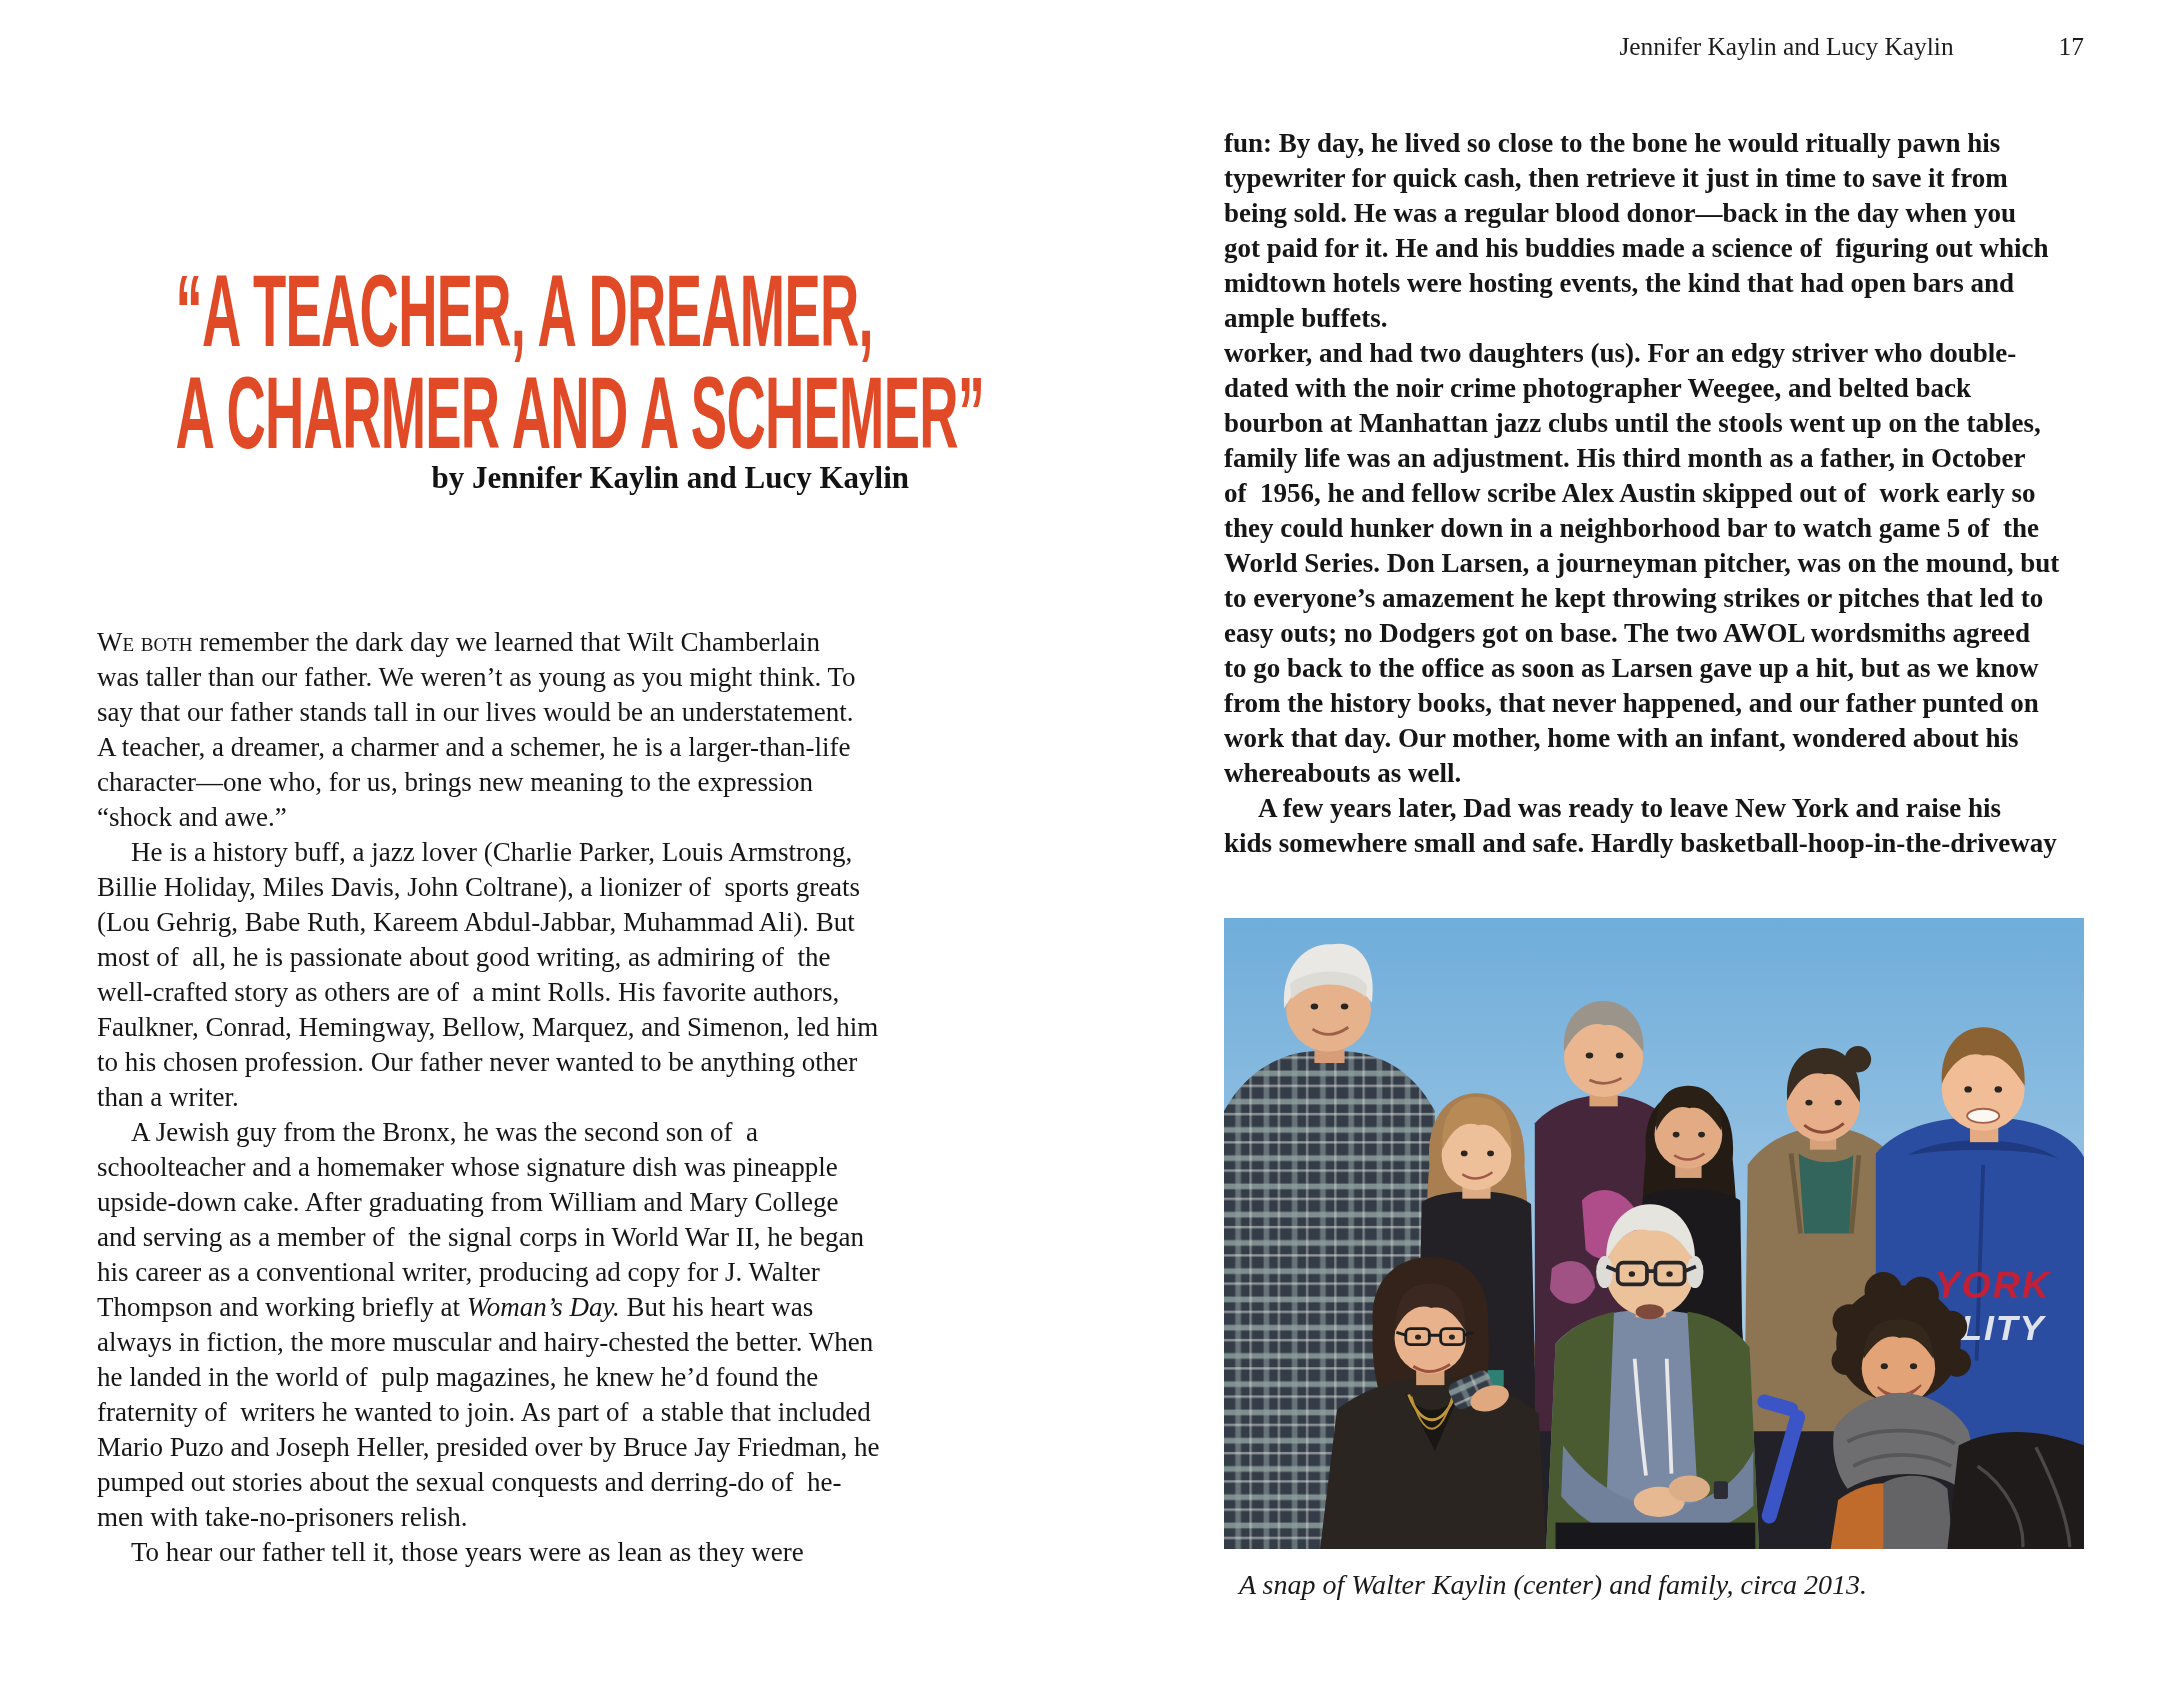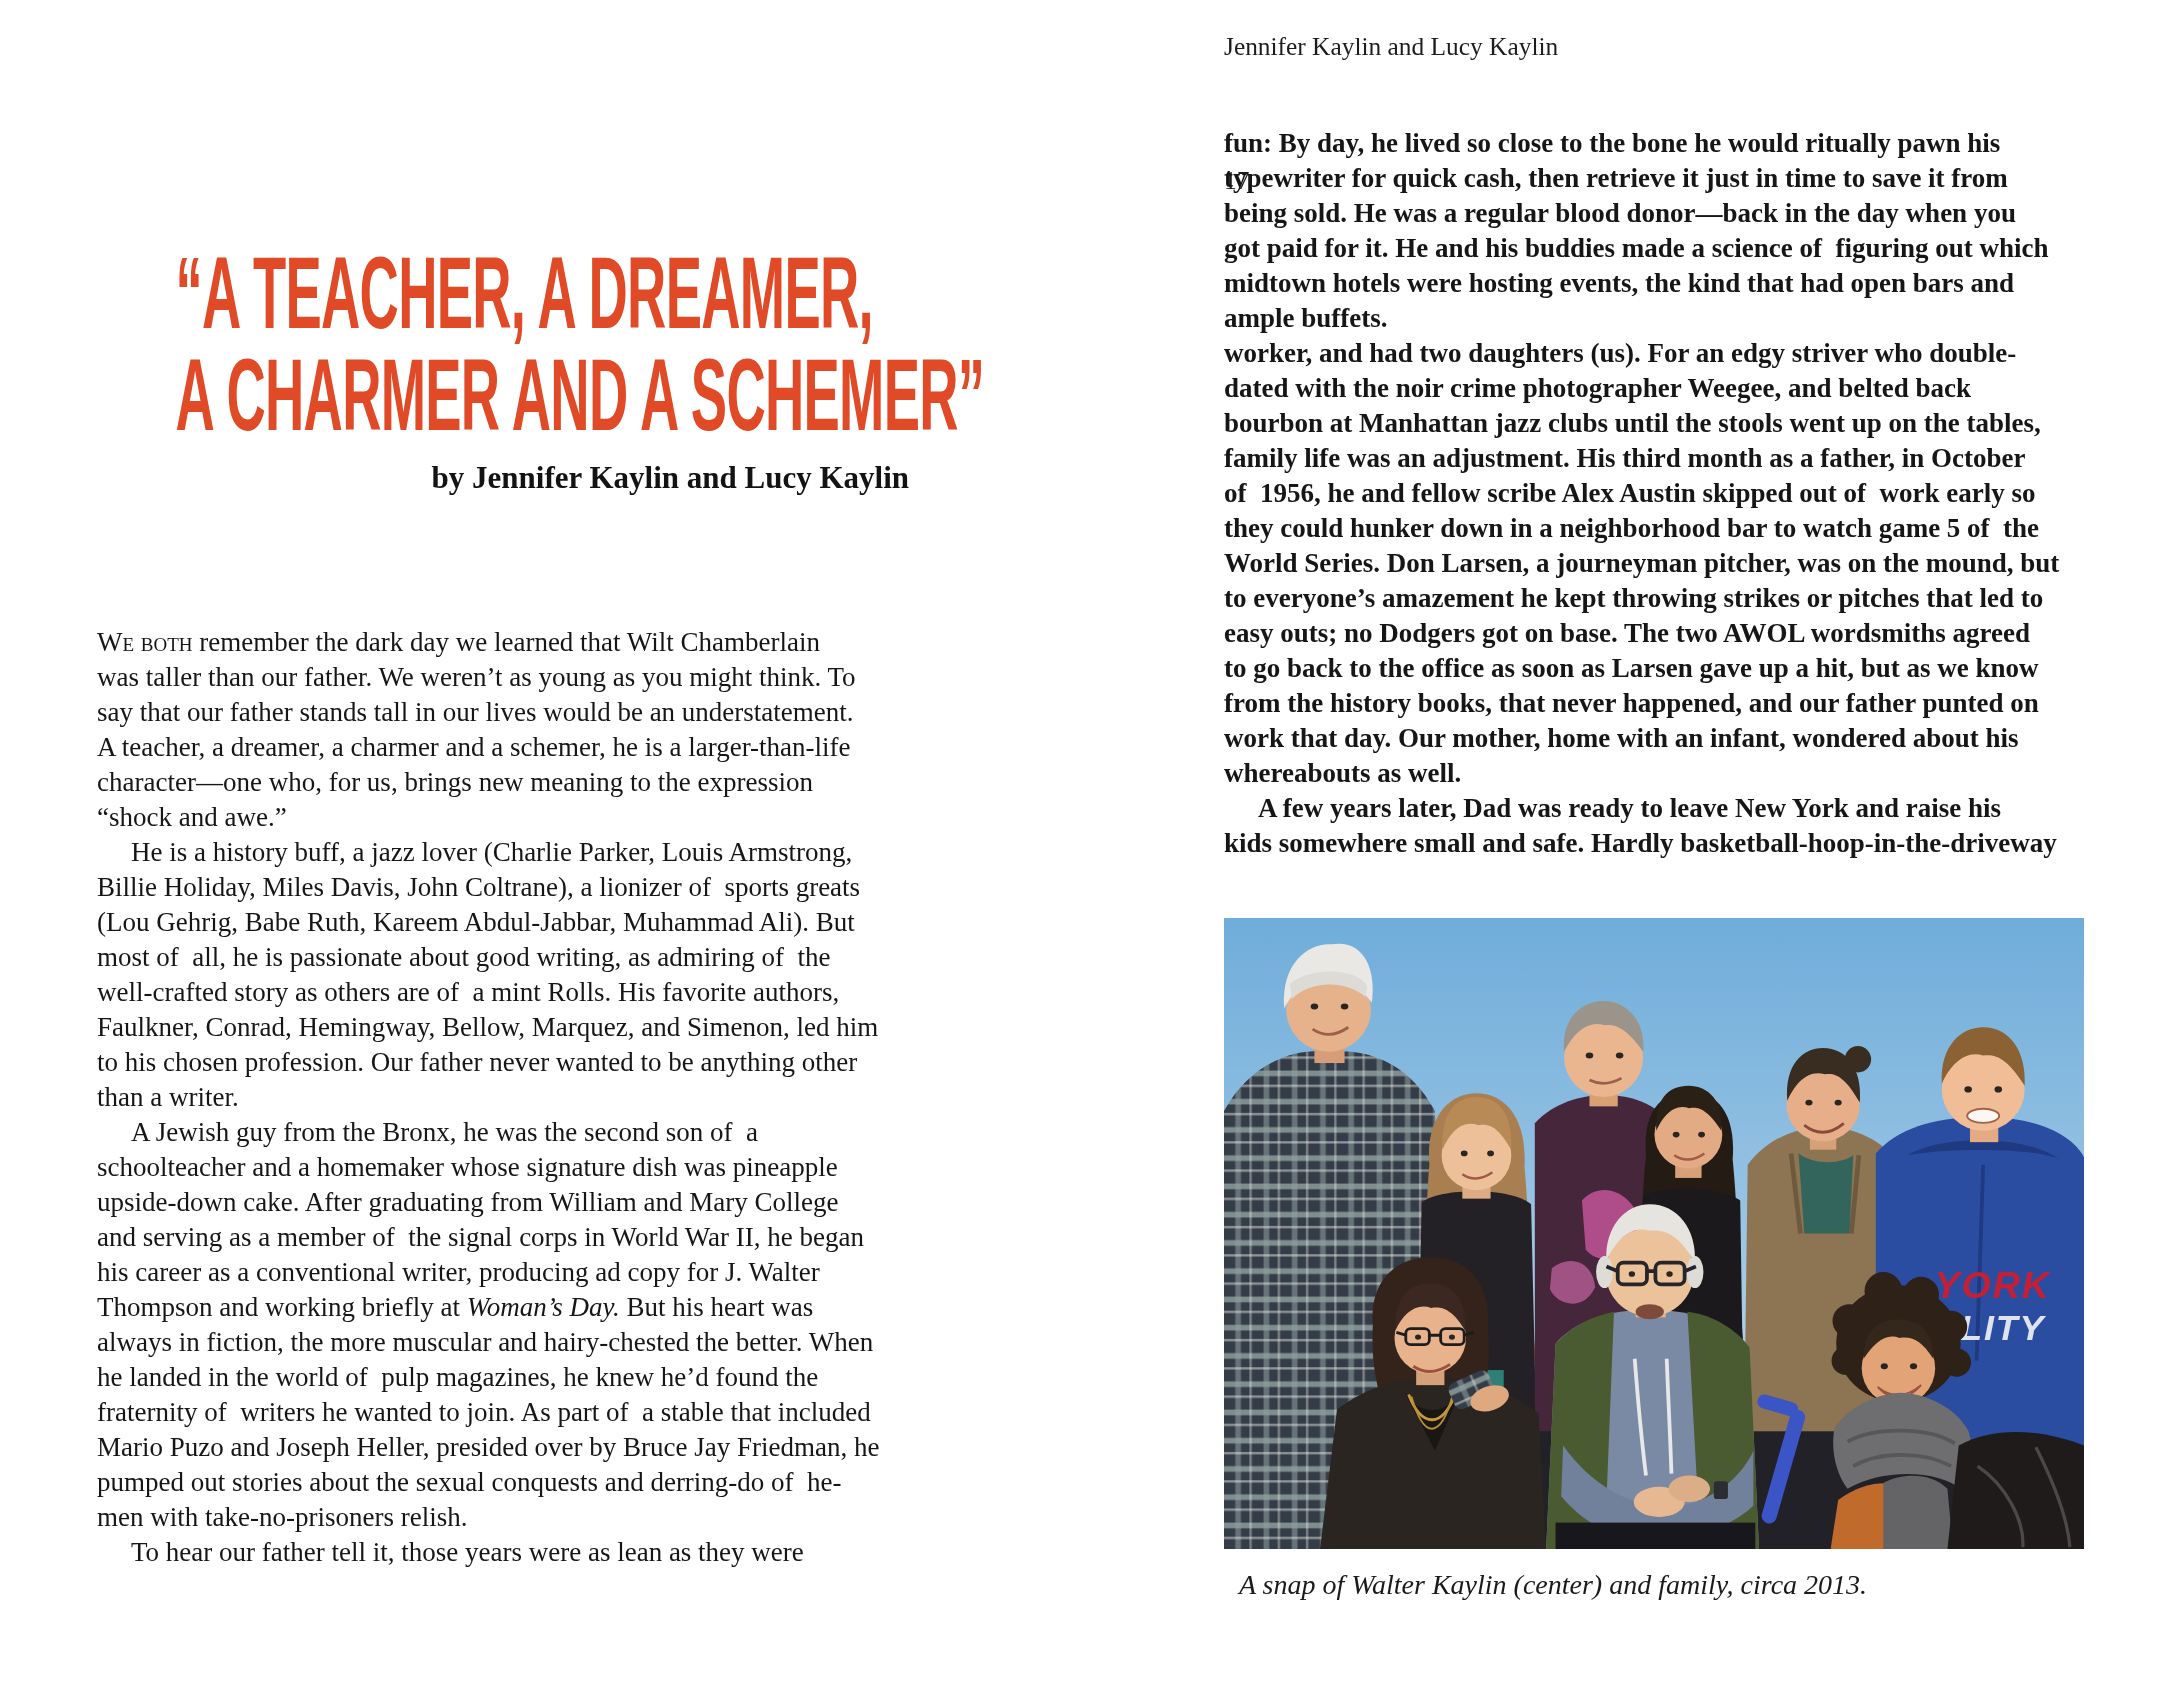--- a/index.html
+++ b/index.html
@@ -3,21 +3,21 @@
 <meta charset="utf-8">
 <style>
   html,body { margin:0; padding:0; background:#e8e8e8; }
   .sheet {
     position:relative; width:2176px; height:1694px;
     background:#ffffff; overflow:hidden;
     font-family:"Liberation Serif", serif; color:#161616;
   }
   
   .chapter-title {
-    position:absolute; left:94px; top:241px; width:815px;
+    position:absolute; left:94px; top:259px; width:815px;
     text-align:center;
   }
   .title-inner {
     transform:scale(0.80,1.5); transform-origin:50% 0;
     font-family:"Liberation Sans", sans-serif; font-weight:700;
     font-size:68px; line-height:68px; letter-spacing:-0.9px; white-space:nowrap;
   }
   .byline {
     position:absolute; left:94px; top:460px; width:815px;
     text-align:right; font-weight:700; font-size:31px; color:#131313;
@@ -31,21 +31,21 @@
     font-size:27px; line-height:35px;font-weight:bold;
   }
   .tline { white-space:pre; }
   .tline.indent { padding-left:34px; }
   .sc { font-variant:small-caps;font-family:Liberation Serif, serif; }
   .ital { font-style:italic; }
   
   .running-head {
     position:absolute; left:1224px; top:32px; width:860px;
     display:flex; justify-content:flex-end; align-items:baseline;
-    gap:105px; padding-right:5.6px; font-size:25.4px; color:#1c1c1c;flex-direction:column;
+    gap:105px; padding-right:5.6px; font-size:25.4px; color:#1c1c1c;
   }
   .photo-frame {
     position:absolute; left:1224px; top:918px; width:860px; height:631px;
     overflow:hidden;
   }
   .photo-frame svg { display:block; width:100%; height:100%; }
   .photo-caption {
     position:absolute; left:1239px; top:1569px;
     font-style:italic; font-size:28px; color:#1a1a1a;
   }

